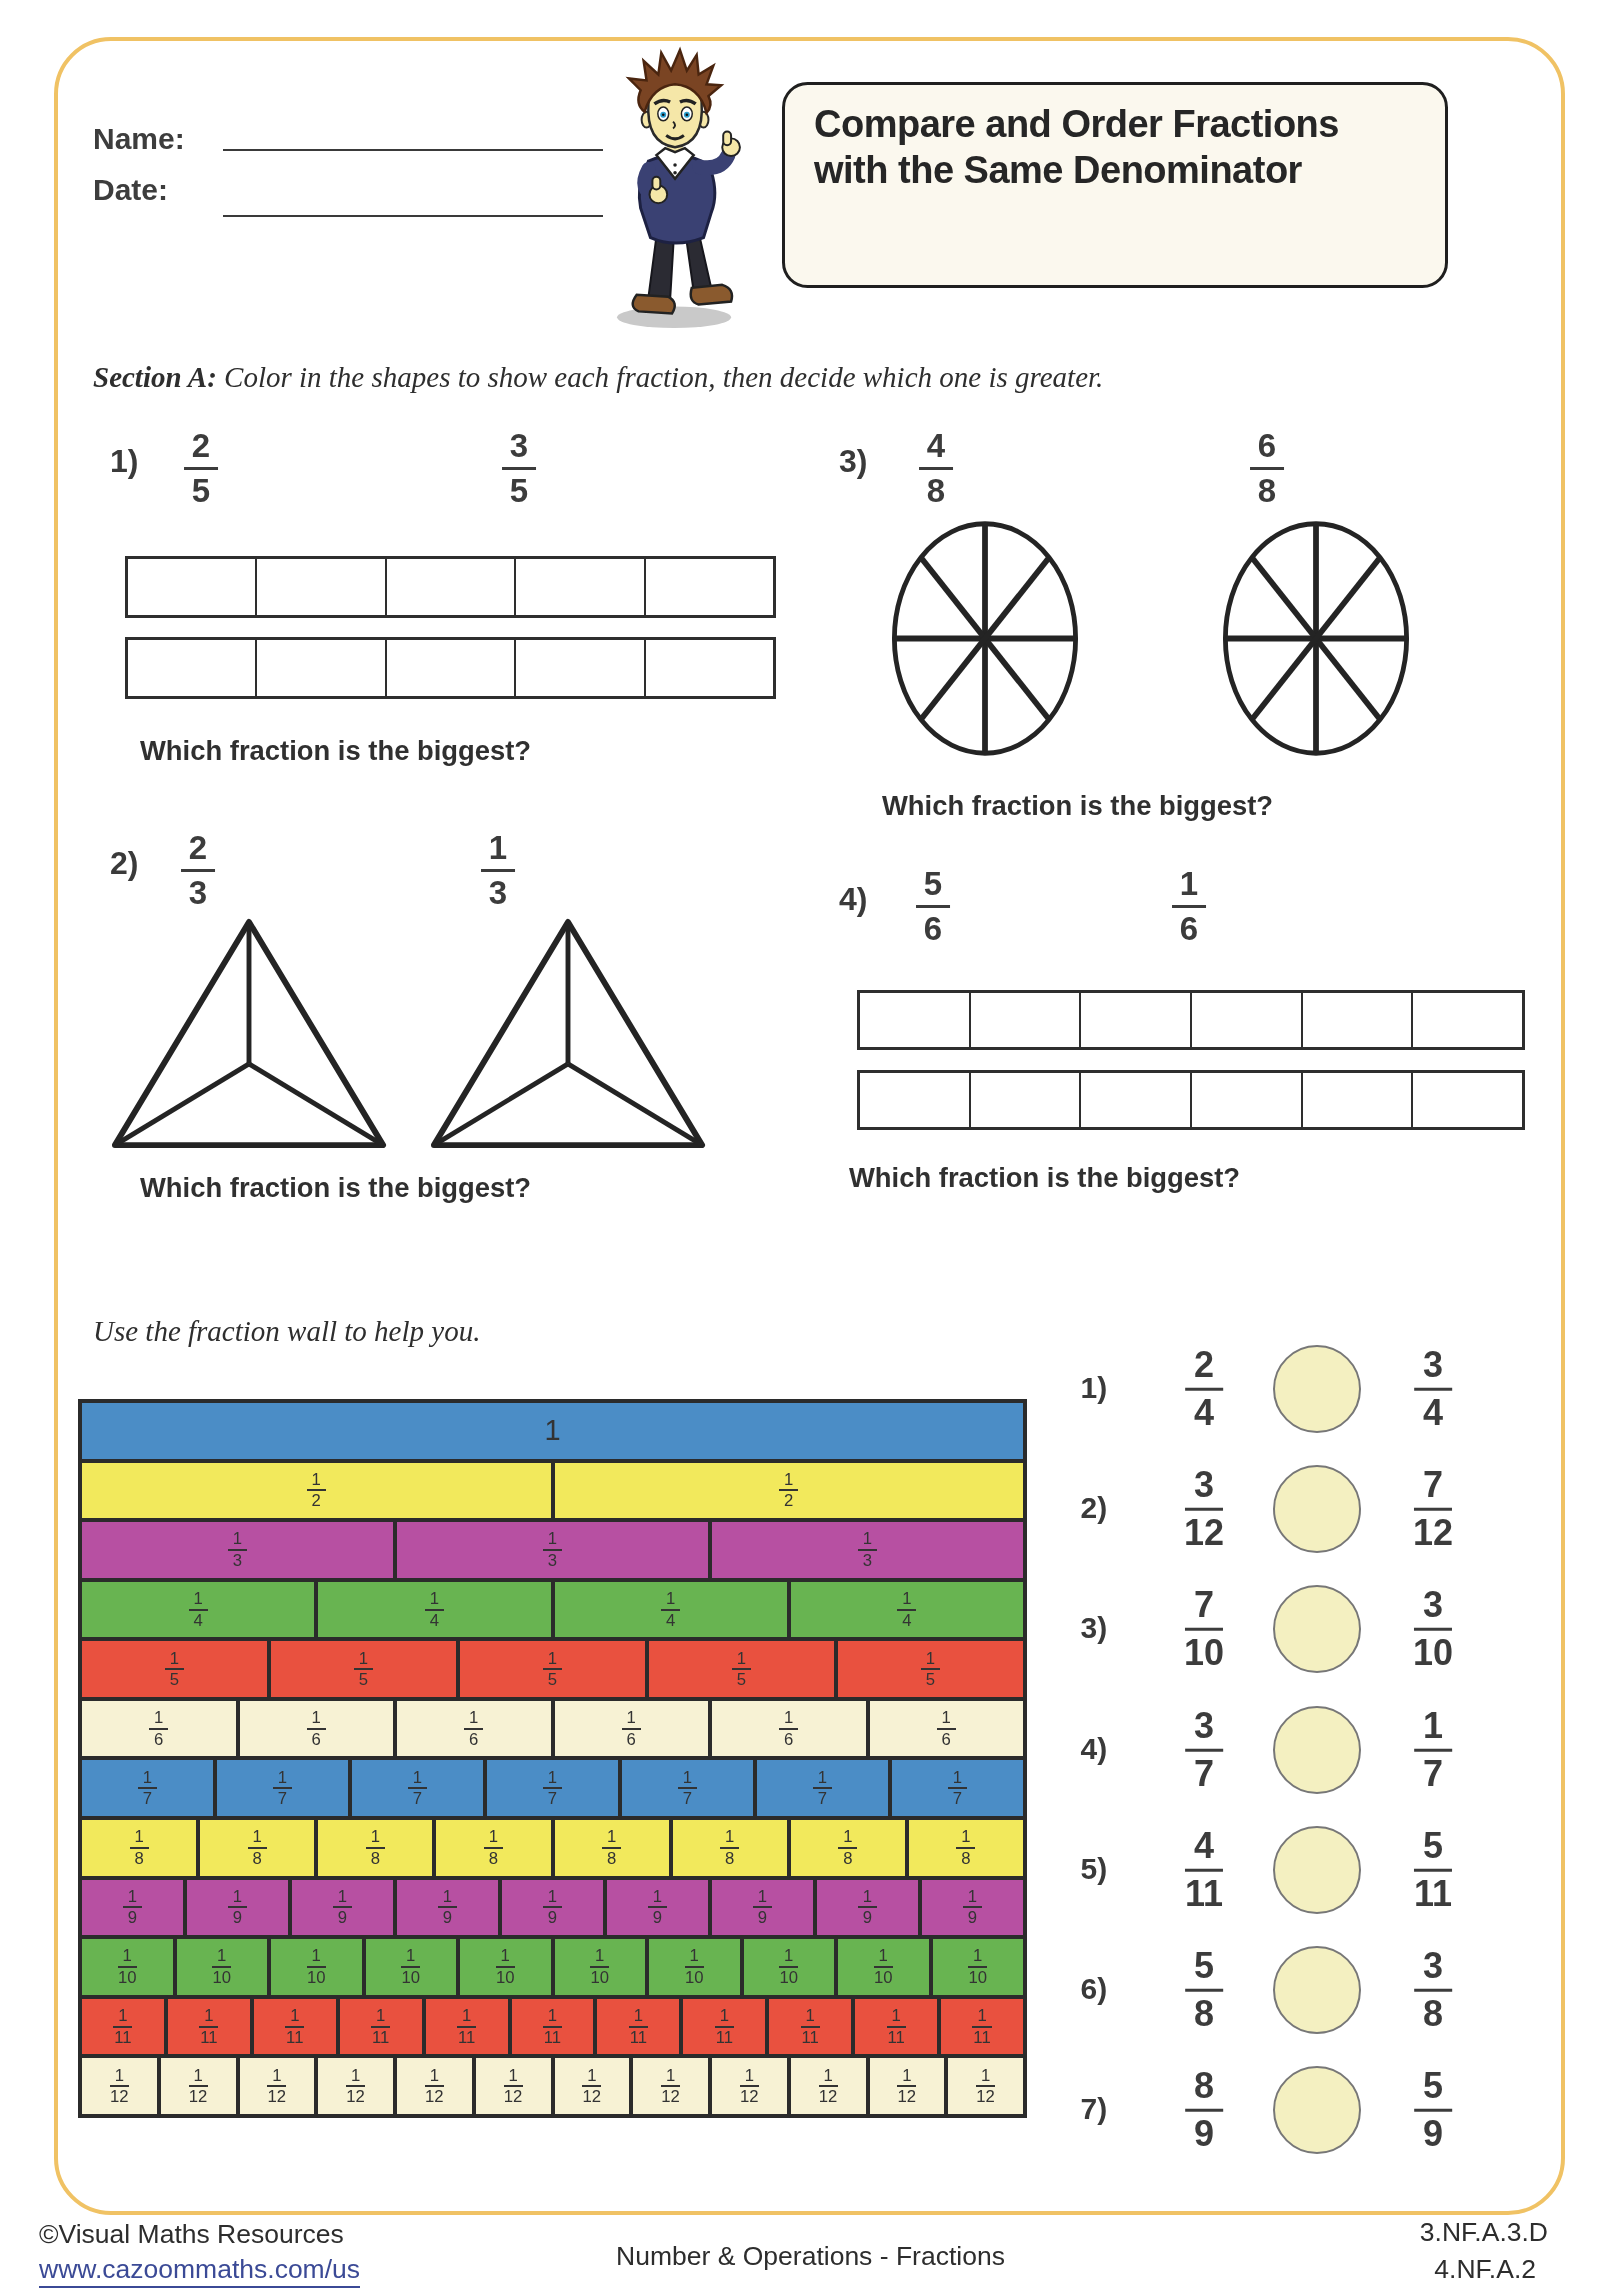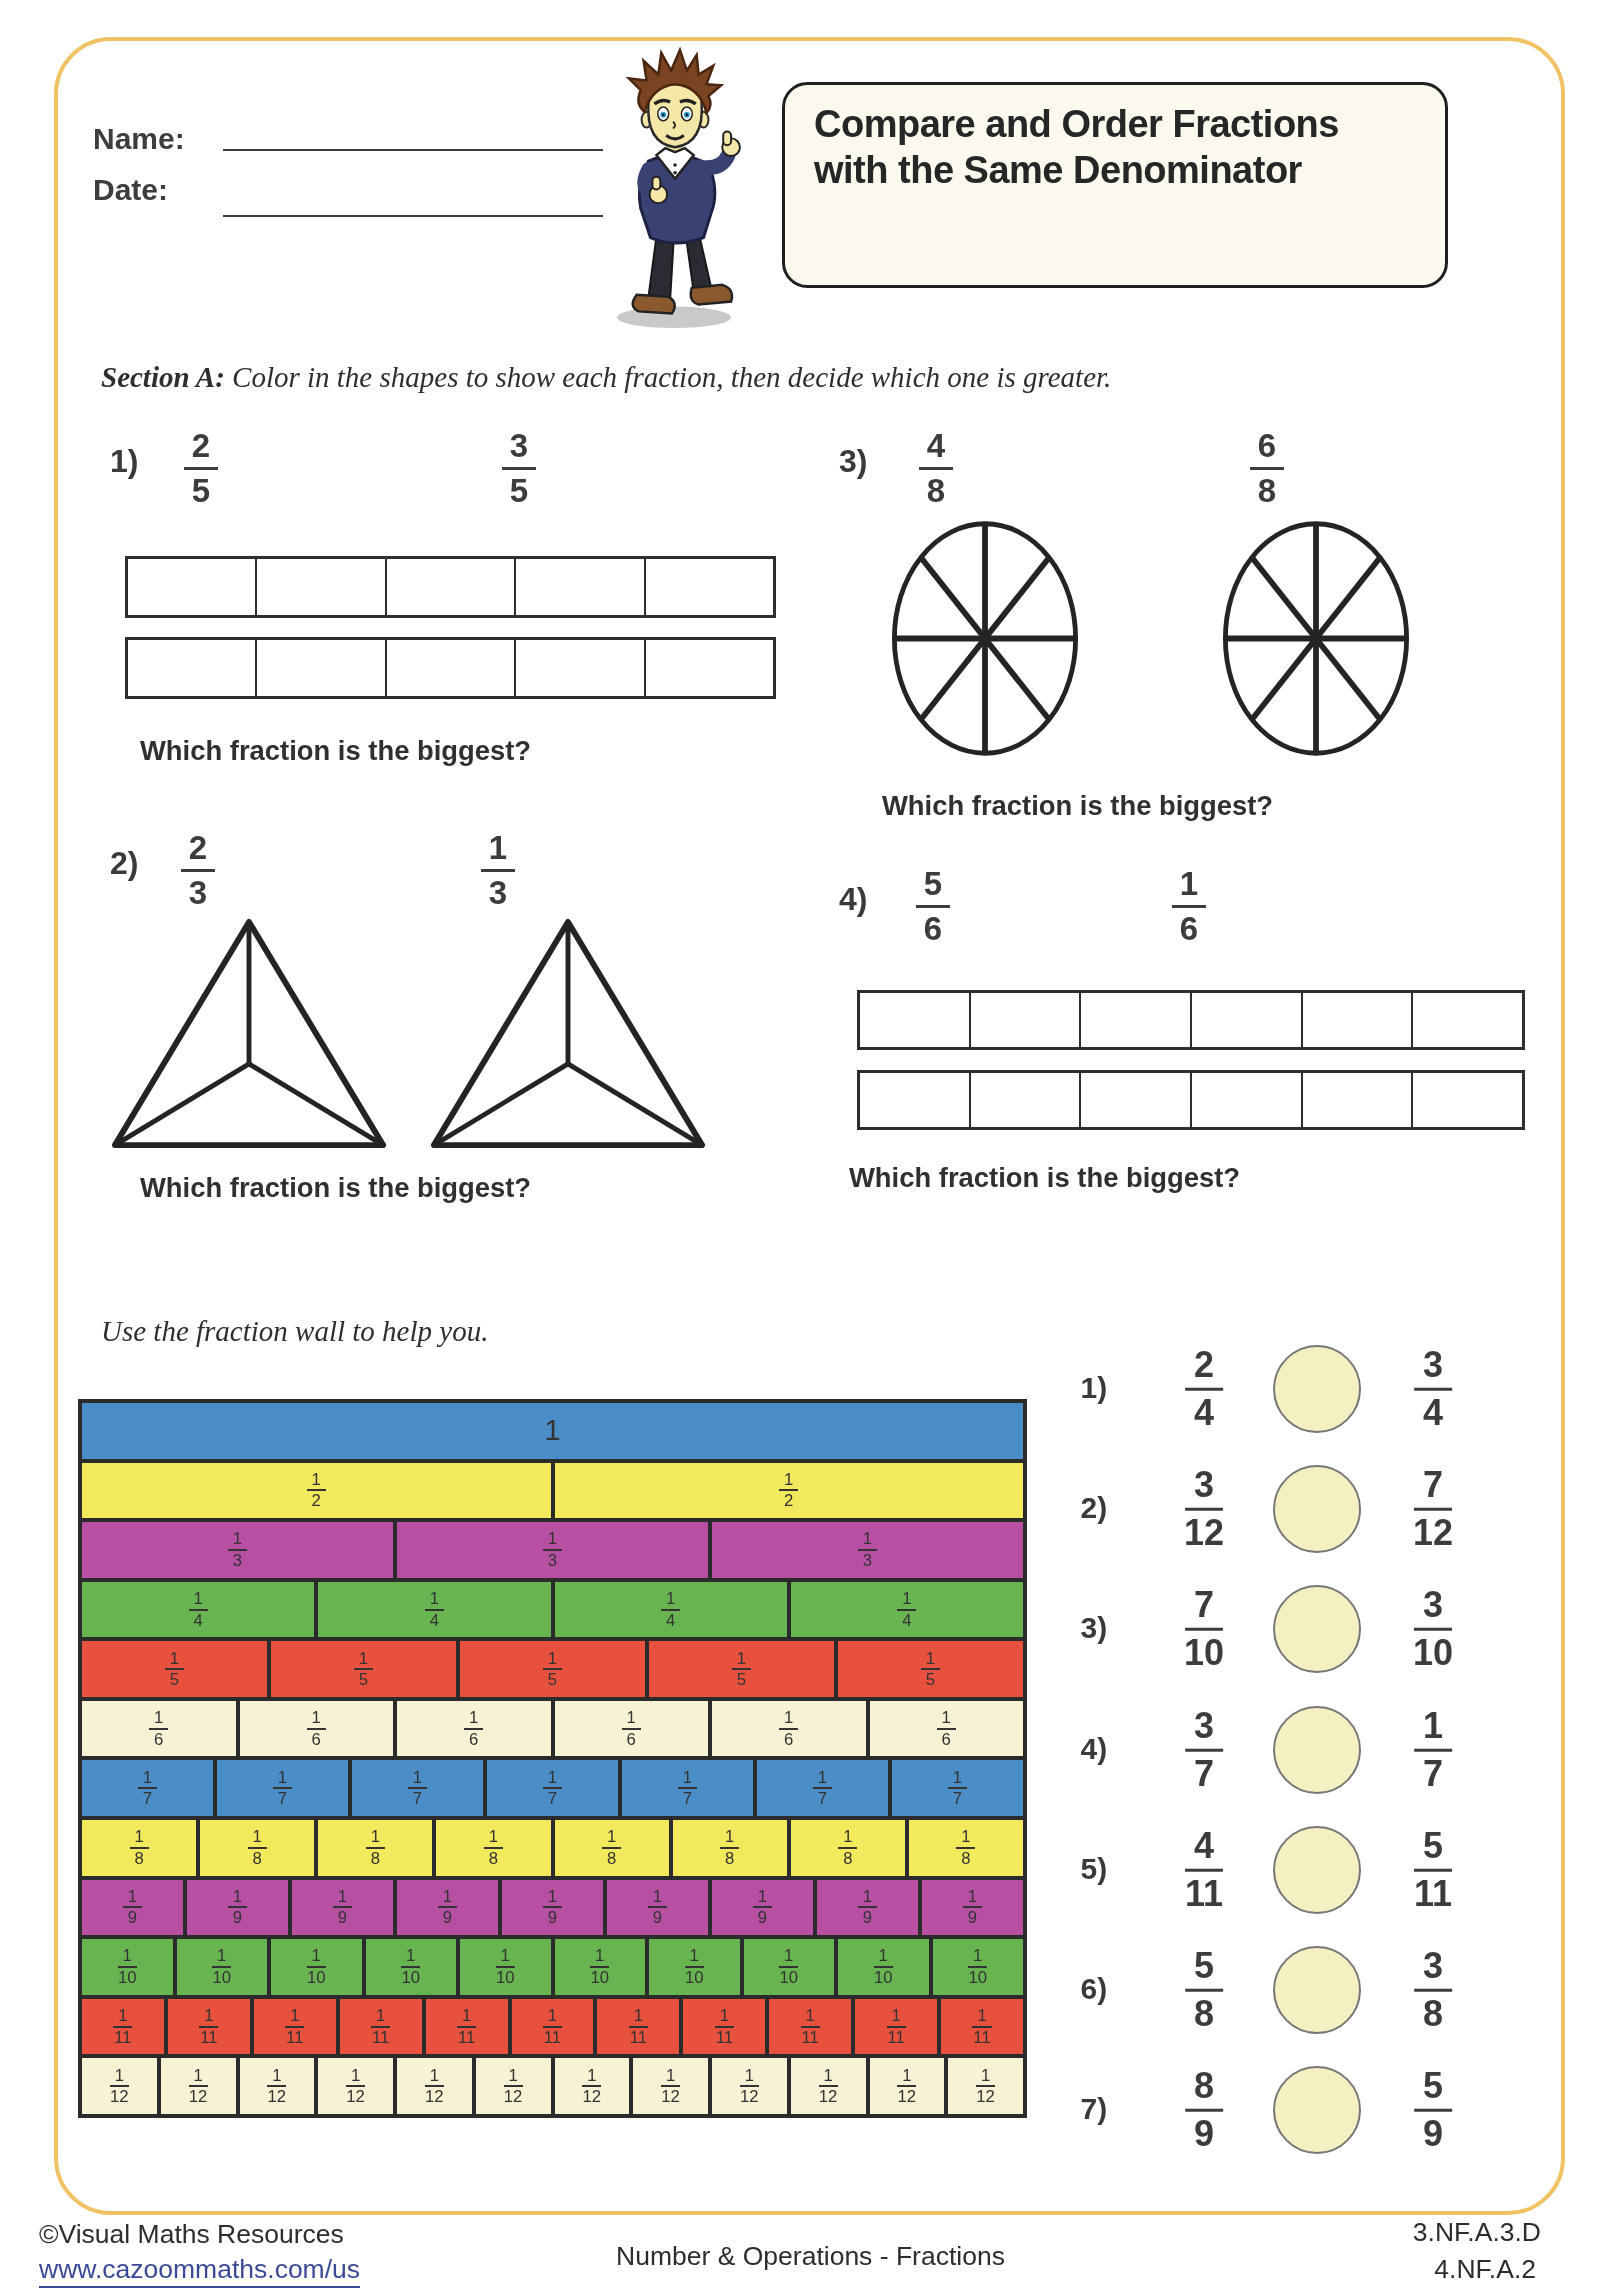--- a/index.html
+++ b/index.html
@@ -16,21 +16,21 @@
             border:3.9px solid #1f1f1f;border-radius:25.5px;box-sizing:border-box;}
   .titletext{position:absolute;left:29px;top:15.7px;width:529px;font-size:38px;line-height:1.22;
              font-weight:800;color:#262626;letter-spacing:-0.5px;}
   .logo{position:absolute;right:25.5px;top:25.5px;width:118px;text-align:center;}
   .logo-square{width:94px;height:102px;background:#1d1d1d;margin:0 auto;position:relative;}
   .logo-word{font-family:"Liberation Serif",serif;font-weight:800;font-size:29px;color:#1d1d1d;
              letter-spacing:-1px;margin-top:2px;}
 
   
   .sec-head{position:absolute;font-family:"Liberation Serif",serif;font-style:italic;
-            font-size:29px;color:#2e2e2e;white-space:nowrap;margin-left:8px;}
+            font-size:29px;color:#2e2e2e;white-space:nowrap;}
   .sec-head b{font-weight:700;}
 
   
   .pnum{position:absolute;font-size:32px;font-weight:700;color:#3a3a3a;}
   .fracA{position:absolute;transform:translateX(-50%);display:flex;flex-direction:column;
          align-items:center;font-size:33px;font-weight:700;color:#3c3c3c;line-height:1.1;}
   .fracA .fn{border-bottom:3.9px solid #3c3c3c;padding:0 7.8px 2.9px;}
   .fracA .fd{padding-top:2.9px;}
   .strip{position:absolute;border:3.9px solid #2e2e2e;display:flex;background:#fff;box-sizing:border-box;}
   .strip .cell{flex:1;border-left:2.9px solid #2e2e2e;}
@@ -796,16 +796,16 @@
         <div class="fracB" style="left: 374px;">
           <span class="fn">5</span>
           <span class="fd">9</span>
         </div>
       </div>
     </div>
 
   <div class="foot" style="left:39px;top:2219px;">©Visual Maths Resources</div>
   <a class="foot foot-link" style="left:39px;top:2254px;" href="#">www.cazoommaths.com/us</a>
   <div class="foot" style="left:50%;top:2241px;transform:translateX(-50%);">Number &amp; Operations - Fractions</div>
-  <div class="foot" style="right:80px;top:2217px;text-align:right;">3.NF.A.3.D</div>
+  <div class="foot" style="right:73px;top:2217px;text-align:right;">3.NF.A.3.D</div>
   <div class="foot" style="right:85px;top:2254px;text-align:right;">4.NF.A.2</div>
 </div>
 
 
 </body></html>

